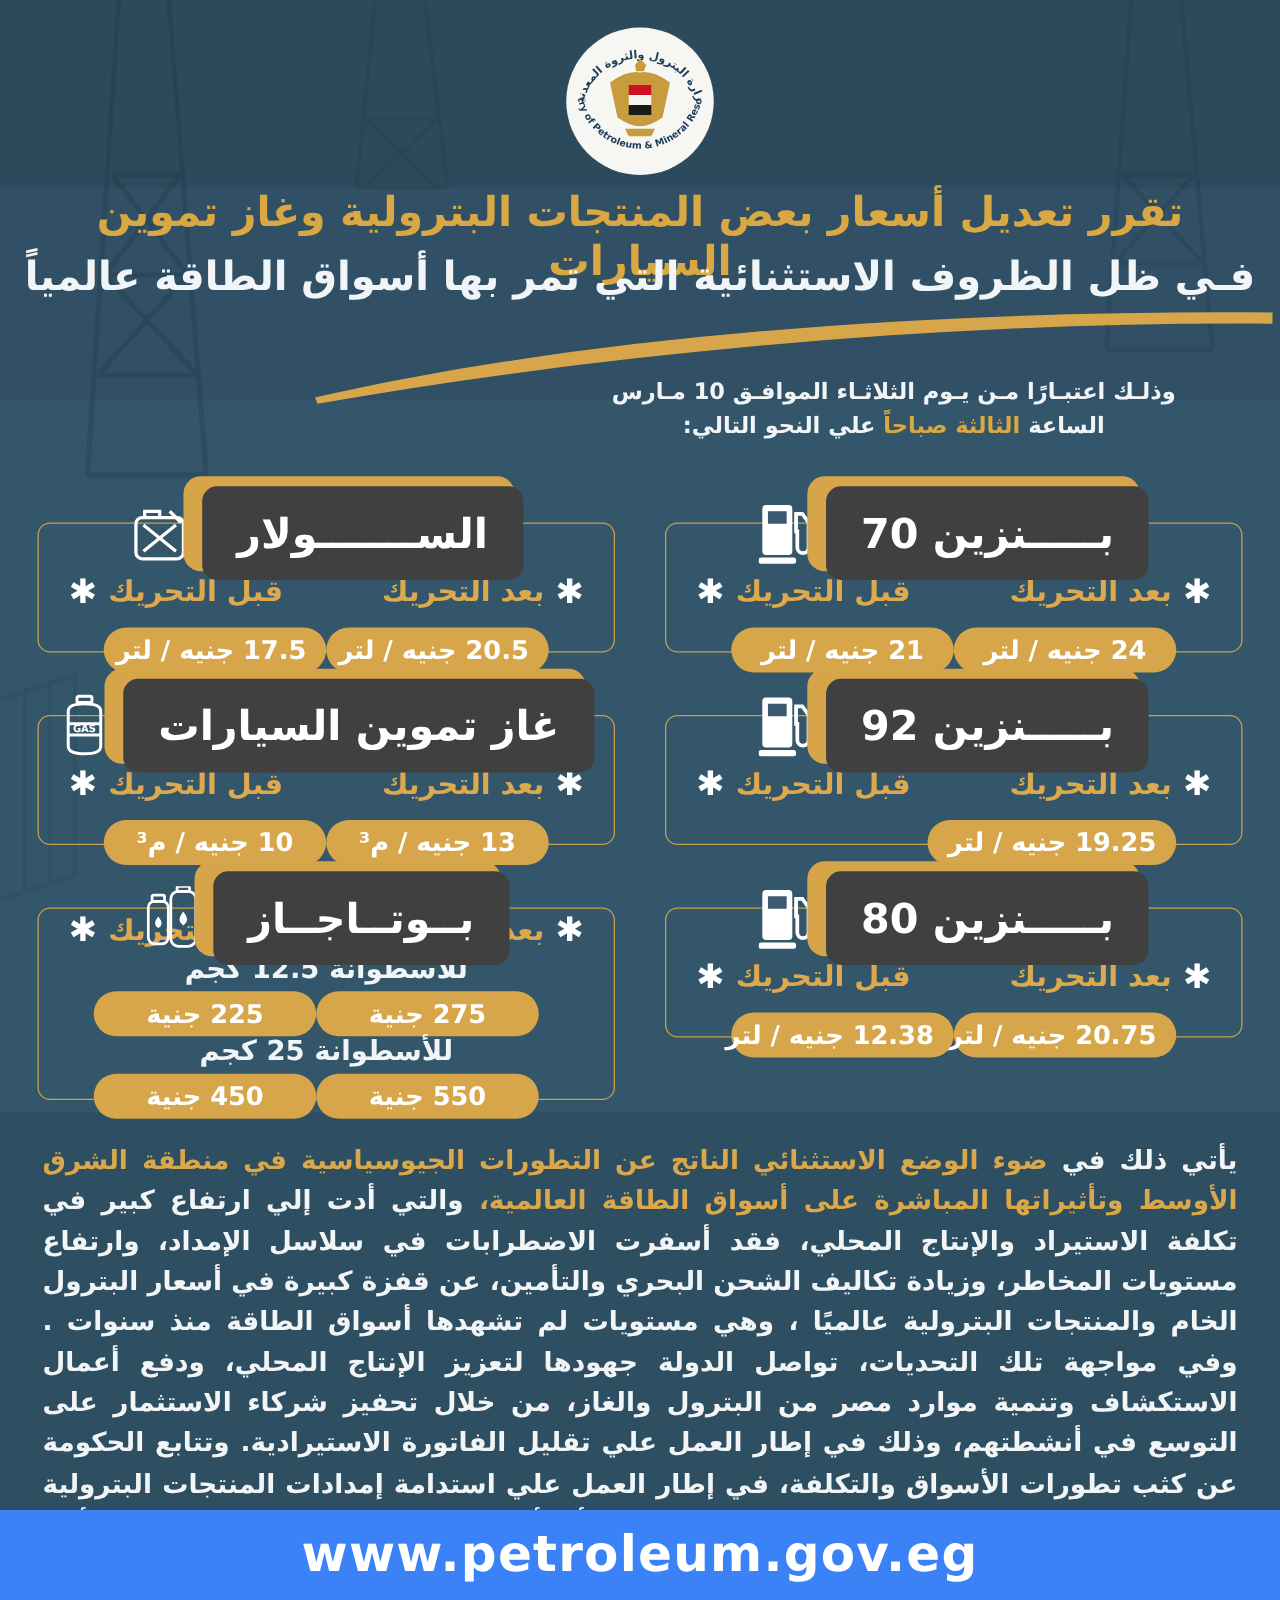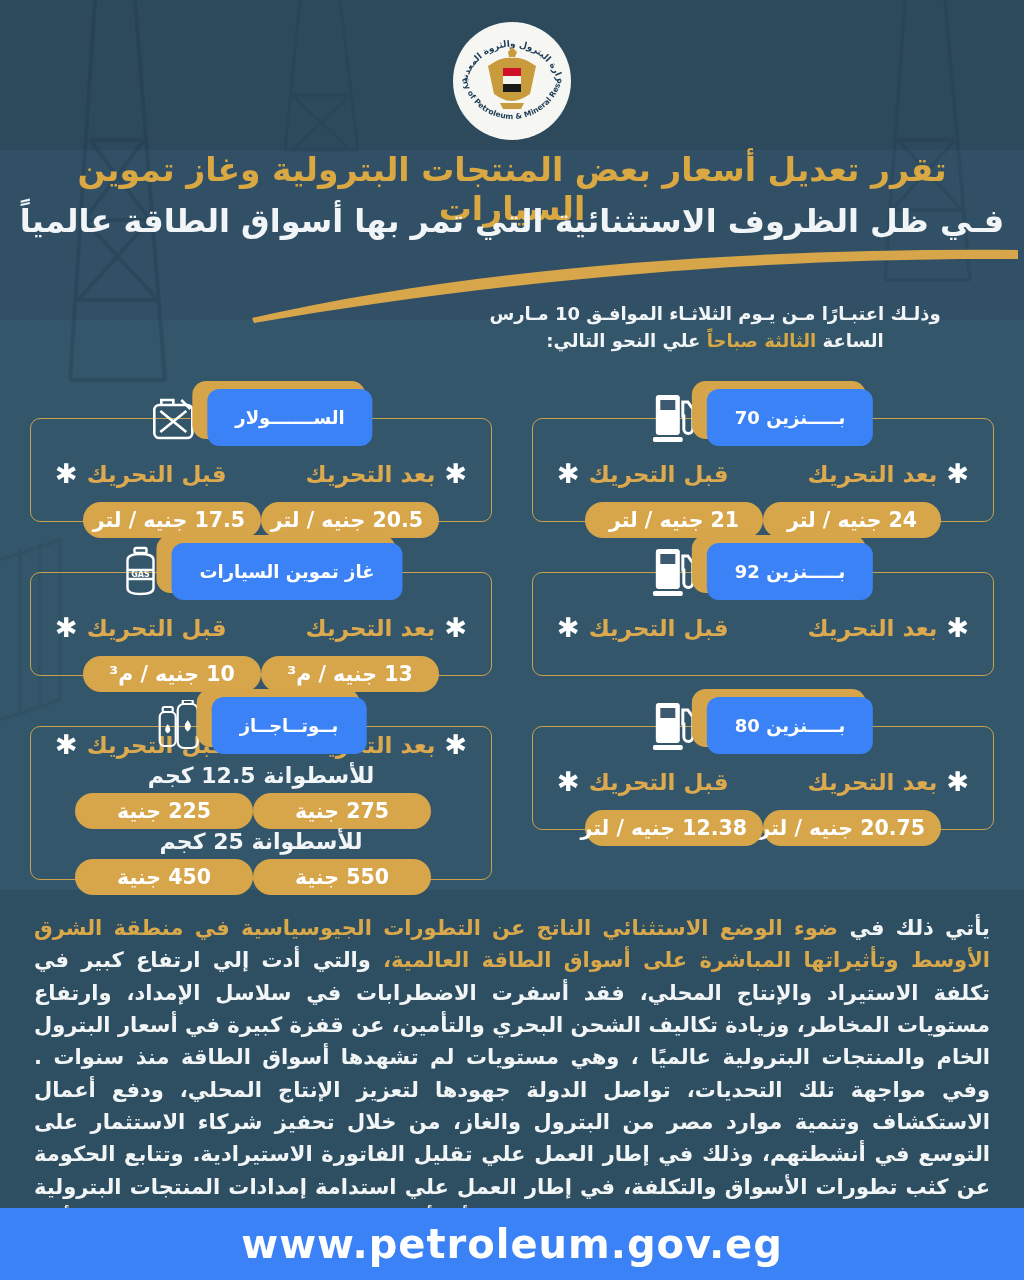--- a/index.html
+++ b/index.html
@@ -29,22 +29,22 @@
     border:1.5px solid #C9A14D;border-radius:10px;
   }
   .card.tall{height:152px;}
   .card-head{
     position:absolute;top:-30px;left:50%;transform:translateX(-50%);
     display:flex;align-items:center;gap:10px;white-space:nowrap;z-index:2;
   }
   .tpill{position:relative;display:inline-block;}
   .tpill .back{position:absolute;top:-8px;left:-15px;right:7px;bottom:7px;background:#D6A54A;border-radius:14px;}
   .tpill .front{
-    position:relative;background:#3b82f6;color:#FFFFFF;border-radius:12px;
-    padding:18px 28px;font-size:18px;font-weight:bold;
+    position:relative;background:#404040;color:#FFFFFF;border-radius:12px;
+    padding:18px 28px;font-size:33px;font-weight:bold;
   }
   .prod-icon{flex:0 0 auto;display:flex;align-items:center;}
   .labels-row{position:absolute;bottom:34px;left:24px;right:24px;display:flex;justify-content:space-between;align-items:center;}
   .lab-group{display:flex;align-items:center;gap:9px;}
   .lab{color:#DCA94E;font-size:23px;font-weight:bold;}
   .ast{color:#FFFFFF;font-size:27px;font-weight:bold;line-height:1;}
   .prices-row{position:absolute;bottom:-17px;left:52px;right:52px;display:flex;justify-content:space-between;}
   .ppill{
     background:#D7A64A;border-radius:18px;padding:6px 16px;min-width:178px;
     text-align:center;color:#FFFFFF;font-size:20.5px;font-weight:bold;white-space:nowrap;box-sizing:border-box;
@@ -211,20 +211,21 @@
       <div class="lab-group">
           <span class="ast">✱</span>
           <span class="lab">بعد التحريك</span>
         </div>
       <div class="lab-group">
           <span class="lab">قبل التحريك</span>
           <span class="ast">✱</span>
         </div>
     </div>
     <div class="prices-row">
+      <div class="ppill">19.25 جنيه / لتر</div>
     </div>
   </div>
 
   <div class="card">
     <div class="card-head">
       <div class="tpill">
         <div class="back"></div>
         <div class="front">غاز تموين السيارات</div>
       </div>
       <div class="prod-icon">

